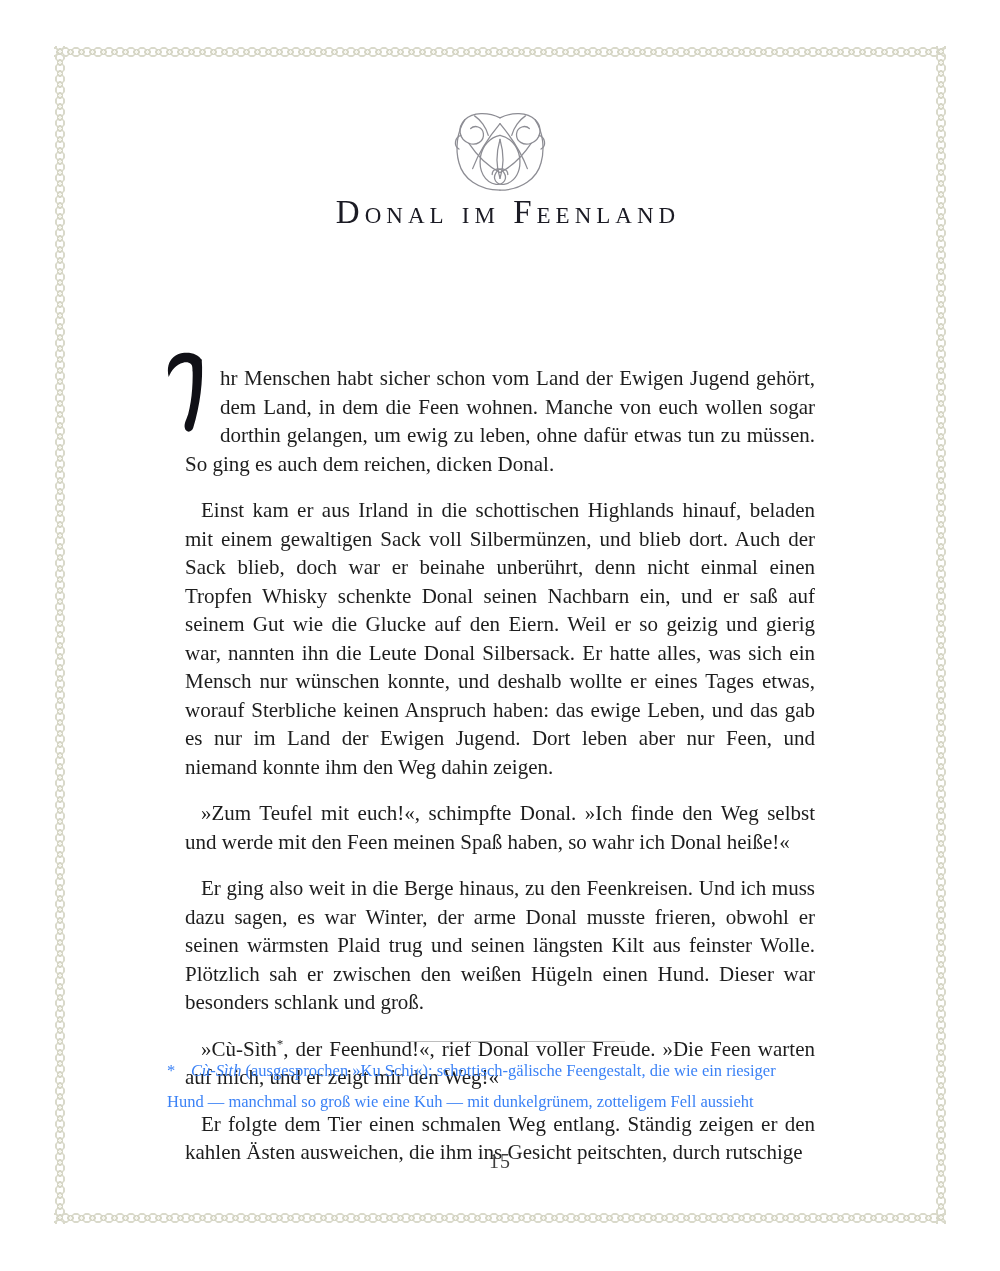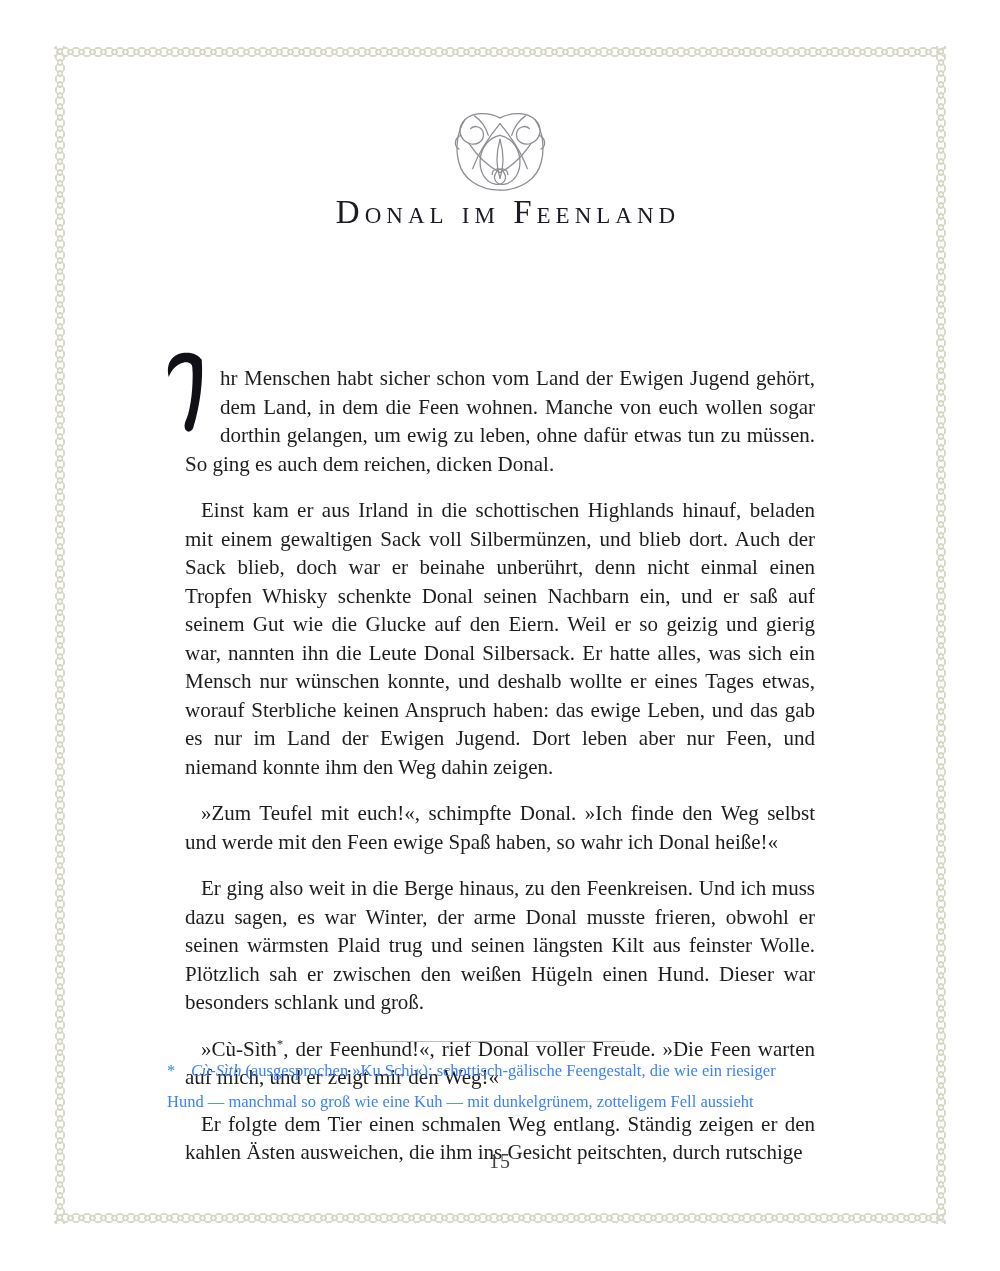--- a/index.html
+++ b/index.html
@@ -104,21 +104,21 @@
   <div class="body-text">
     <p class="first">
       <span class="dropcap-float">
         <svg width="44" height="96" viewBox="0 0 52 100">
           <path fill="#101016" d="M41,10 C37,2 24,-1 13,3 C3,7 -1,18 2,30 C5,22 11,15 19,13 C27,11 32,16 30,24 C32,18 36,14 41,10 Z"></path>
           <path fill="#101016" d="M30,13 L41,9 C43,34 39,64 31,90 C29,96 22,96 21,90 C20,85 23,80 25,74 C30,55 31,34 30,13 Z"></path>
         </svg>
       </span><span>hr Menschen habt sicher schon vom Land der Ewigen Jugend gehört, dem Land, in dem die Feen wohnen. Manche von euch wollen sogar dorthin gelangen, um ewig zu leben, ohne dafür etwas tun zu müssen. So ging es auch dem reichen, dicken Donal.</span>
     </p>
     <p>Einst kam er aus Irland in die schottischen Highlands hinauf, beladen mit einem gewaltigen Sack voll Silbermünzen, und blieb dort. Auch der Sack blieb, doch war er beinahe unberührt, denn nicht einmal einen Tropfen Whisky schenkte Donal seinen Nachbarn ein, und er saß auf seinem Gut wie die Glucke auf den Eiern. Weil er so geizig und gierig war, nannten ihn die Leute Donal Silbersack. Er hatte alles, was sich ein Mensch nur wünschen konnte, und deshalb wollte er eines Tages etwas, worauf Sterbliche keinen Anspruch haben: das ewige Leben, und das gab es nur im Land der Ewigen Jugend. Dort leben aber nur Feen, und niemand konnte ihm den Weg dahin zeigen.</p>
-    <p>»Zum Teufel mit euch!«, schimpfte Donal. »Ich finde den Weg selbst und werde mit den Feen ewige Spaß haben, so wahr ich Donal heiße!«</p>
+    <p>»Zum Teufel mit euch!«, schimpfte Donal. »Ich finde den Weg selbst und werde mit den Feen meinen Spaß haben, so wahr ich Donal heiße!«</p>
     <p>Er ging also weit in die Berge hinaus, zu den Feenkreisen. Und ich muss dazu sagen, es war Winter, der arme Donal musste frieren, obwohl er seinen wärmsten Plaid trug und seinen längsten Kilt aus feinster Wolle. Plötzlich sah er zwischen den weißen Hügeln einen Hund. Dieser war besonders schlank und groß.</p>
     <p><span>»Cù-Sìth</span><span class="sup-star">*</span><span>, der Feenhund!«, rief Donal voller Freude. »Die Feen warten auf mich, und er zeigt mir den Weg!«</span></p>
     <p>Er folgte dem Tier einen schmalen Weg entlang. Ständig zeigen er den kahlen Ästen ausweichen, die ihm ins Gesicht peitschten, durch rutschige</p>
   </div>
 
   <div class="fn-rule"></div>
   <div class="footnote">
     <span class="fn-marker">*</span><span class="fn-term">Cù-Sìth</span><span> (ausgesprochen »Ku Schi«): schottisch-gälische Feengestalt, die wie ein riesiger Hund — manchmal so groß wie eine Kuh — mit dunkelgrünem, zotteligem Fell aussieht</span>
   </div>
 

